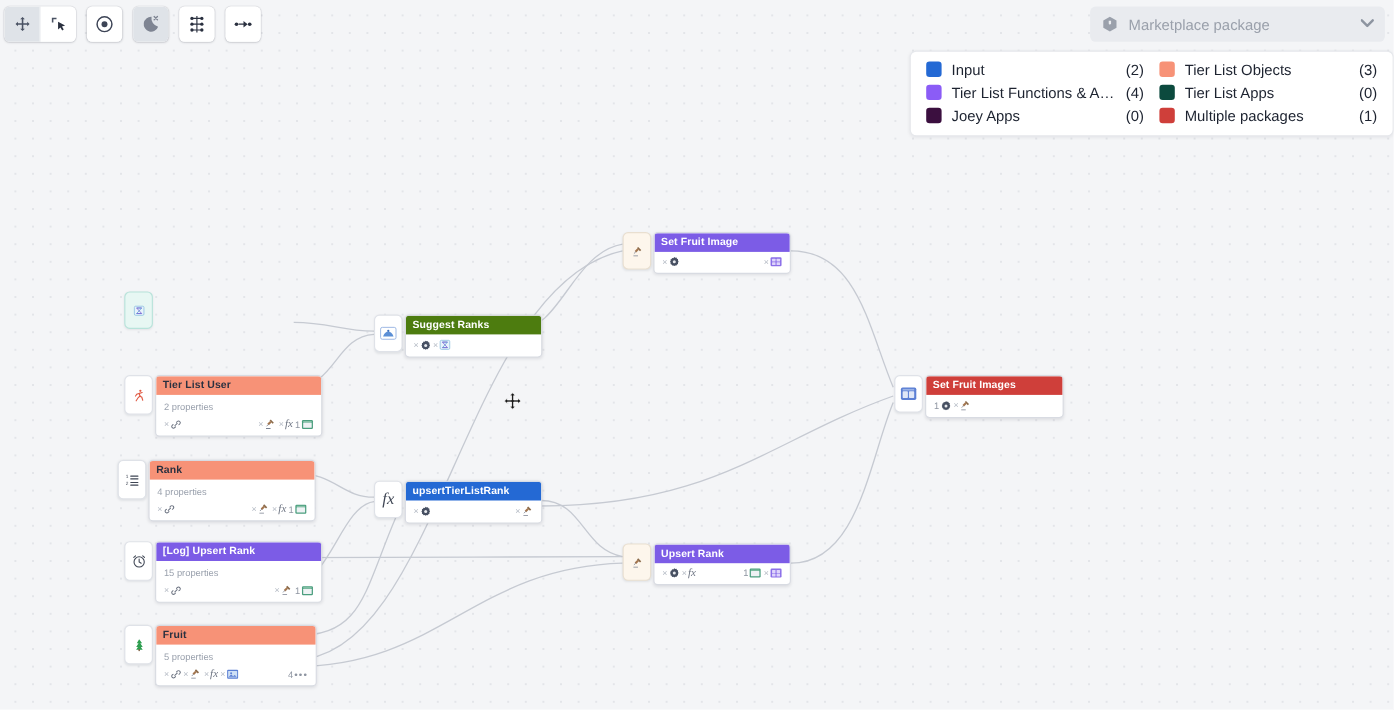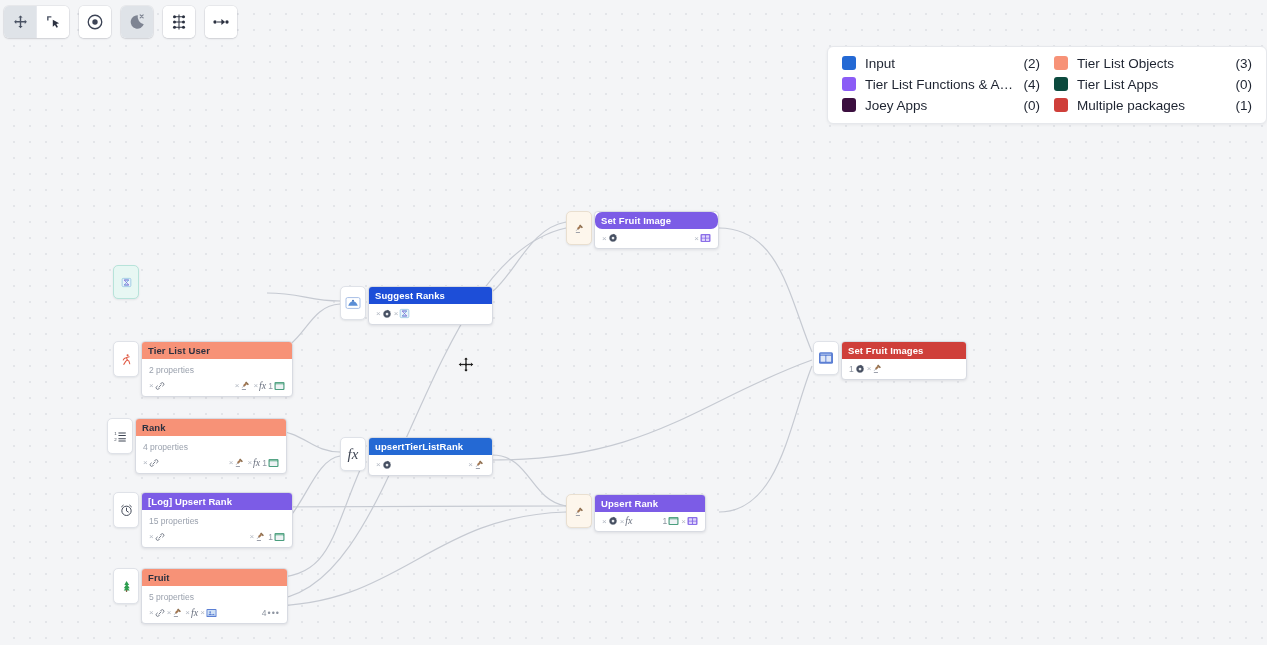--- a/index.html
+++ b/index.html
@@ -209,20 +209,34 @@
             <circle cx="4" cy="12" r="2.2"></circle>
             <path d="M6.5 11.2h7v1.6h-7z"></path>
             <path d="M12.5 8l5 4-5 4z"></path>
             <circle cx="20" cy="12" r="2.2"></circle>
           </svg>
         </span>
       </div>
     </div>
   </div>
 
+  <div id="pkg-select">
+    <span class="gi">
+      <svg width="16" height="16" viewBox="0 0 24 24">
+        <path d="M12 2l9 5v10l-9 5-9-5V7l9-5z" fill="#9aa0ab"></path>
+        <path d="M10.4 7.2h3.2v4.2l-1.6 1.3-1.6-1.3z" fill="#e9ebef"></path>
+      </svg>
+    </span>
+    <span class="pkg-label">Marketplace package</span>
+    <span class="caret">
+      <svg width="12" height="8" viewBox="0 0 12 8">
+          <path d="M1 1.5l5 5 5-5" stroke="#8d94a0" stroke-width="2.2" fill="none" stroke-linecap="round" stroke-linejoin="round"></path>
+        </svg>
+    </span>
+  </div>
 
   <div id="legend">
     <div class="legend-item">
       <span class="legend-swatch" style="background:#2469d4"></span>
       <span class="legend-name">Input</span>
       <span class="legend-count">(2)</span>
     </div>
     <div class="legend-item">
       <span class="legend-swatch" style="background:#f79277"></span>
       <span class="legend-name">Tier List Objects</span>
@@ -465,21 +479,21 @@
       <div class="node" style="left: 340px; top: 286px;">
         <div class="node-wrap">
           <div class="node-badge" style="background: rgb(255, 255, 255); border-color: rgb(223, 226, 232); height: 34px;">
             <span class="gi"><svg width="16" height="14" viewBox="0 0 24 22">
                 <rect x="1" y="2.5" width="22" height="17" rx="2.5" fill="#fff" stroke="#9db7e3" stroke-width="1.4"></rect>
                 <path d="M4.5 15.5c1.5-5 5-7.2 7.5-7.2s6 2.2 7.5 7.2z" fill="#5b8fd6"></path>
                 <circle cx="12" cy="7.5" r="1.6" fill="#3d6fbc"></circle>
               </svg></span>
           </div>
           <div class="node-body" style="width: 125px;">
-            <div class="node-header" style="background: #1d4ed8;">
+            <div class="node-header" style="background: #4d7c0f;">
               <span class="node-title">Suggest Ranks</span>
             </div>
             <div class="node-footer" style="padding: 4px 7px 5px;">
               <span class="chip">
                 <span class="x">×</span>
                 <span class="gi"><svg width="10" height="10" viewBox="0 0 24 24">
                     <path d="M12 1.6l2.2 1.5 2.6-.4 1.1 2.4 2.4 1.1-.4 2.6L21.4 12l-1.5 2.2.4 2.6-2.4 1.1-1.1 2.4-2.6-.4L12 21.4l-2.2-1.5-2.6.4-1.1-2.4-2.4-1.1.4-2.6L2.6 12l1.5-2.2-.4-2.6 2.4-1.1L7.2 3.7l2.6.4z" fill="#475062"></path>
                     <circle cx="12" cy="12" r="3.3" fill="#e8eaee"></circle>
                   </svg></span>
               </span>
@@ -531,21 +545,21 @@
         <div class="node-wrap">
           <div class="node-badge" style="background: rgb(253, 246, 236); border-color: rgb(233, 223, 208); height: 34px;">
             <span class="gi"><svg width="11" height="11" viewBox="0 0 24 24">
                 <path d="M4 20h9v1.6H4z" fill="#7b8190"></path>
                 <path d="M13.5 3.2l6 6-2.4 2.4-6-6z" fill="#8a6a4a"></path>
                 <path d="M6.5 11.5l5.5-5.5 3 3-5.5 5.5z" fill="#a4764f"></path>
                 <path d="M5 16.5l4-4" stroke="#7b8190" stroke-width="1.6"></path>
               </svg></span>
           </div>
           <div class="node-body" style="width: 125px;">
-            <div class="node-header" style="background: rgb(124, 92, 230); border-radius: 7px;">
+            <div class="node-header" style="background: rgb(124, 92, 230);">
               <span class="node-title">Set Fruit Image</span>
             </div>
             <div class="node-footer" style="padding: 4px 7px 5px;">
               <span class="chip">
                 <span class="x">×</span>
                 <span class="gi"><svg width="10" height="10" viewBox="0 0 24 24">
                     <path d="M12 1.6l2.2 1.5 2.6-.4 1.1 2.4 2.4 1.1-.4 2.6L21.4 12l-1.5 2.2.4 2.6-2.4 1.1-1.1 2.4-2.6-.4L12 21.4l-2.2-1.5-2.6.4-1.1-2.4-2.4-1.1.4-2.6L2.6 12l1.5-2.2-.4-2.6 2.4-1.1L7.2 3.7l2.6.4z" fill="#475062"></path>
                     <circle cx="12" cy="12" r="3.3" fill="#e8eaee"></circle>
                   </svg></span>
               </span>
@@ -567,21 +581,21 @@
       <div class="node" style="left: 566px; top: 494px;">
         <div class="node-wrap">
           <div class="node-badge" style="background: rgb(253, 246, 236); border-color: rgb(233, 223, 208); height: 34px;">
             <span class="gi"><svg width="11" height="11" viewBox="0 0 24 24">
                 <path d="M4 20h9v1.6H4z" fill="#7b8190"></path>
                 <path d="M13.5 3.2l6 6-2.4 2.4-6-6z" fill="#8a6a4a"></path>
                 <path d="M6.5 11.5l5.5-5.5 3 3-5.5 5.5z" fill="#a4764f"></path>
                 <path d="M5 16.5l4-4" stroke="#7b8190" stroke-width="1.6"></path>
               </svg></span>
           </div>
-          <div class="node-body" style="width: 112px;">
+          <div class="node-body" style="width: 125px;">
             <div class="node-header" style="background: rgb(124, 92, 230);">
               <span class="node-title">Upsert Rank</span>
             </div>
             <div class="node-footer" style="padding: 4px 7px 5px;">
               <span class="chip">
                 <span class="x">×</span>
                 <span class="gi"><svg width="10" height="10" viewBox="0 0 24 24">
                     <path d="M12 1.6l2.2 1.5 2.6-.4 1.1 2.4 2.4 1.1-.4 2.6L21.4 12l-1.5 2.2.4 2.6-2.4 1.1-1.1 2.4-2.6-.4L12 21.4l-2.2-1.5-2.6.4-1.1-2.4-2.4-1.1.4-2.6L2.6 12l1.5-2.2-.4-2.6 2.4-1.1L7.2 3.7l2.6.4z" fill="#475062"></path>
                     <circle cx="12" cy="12" r="3.3" fill="#e8eaee"></circle>
                   </svg></span>

